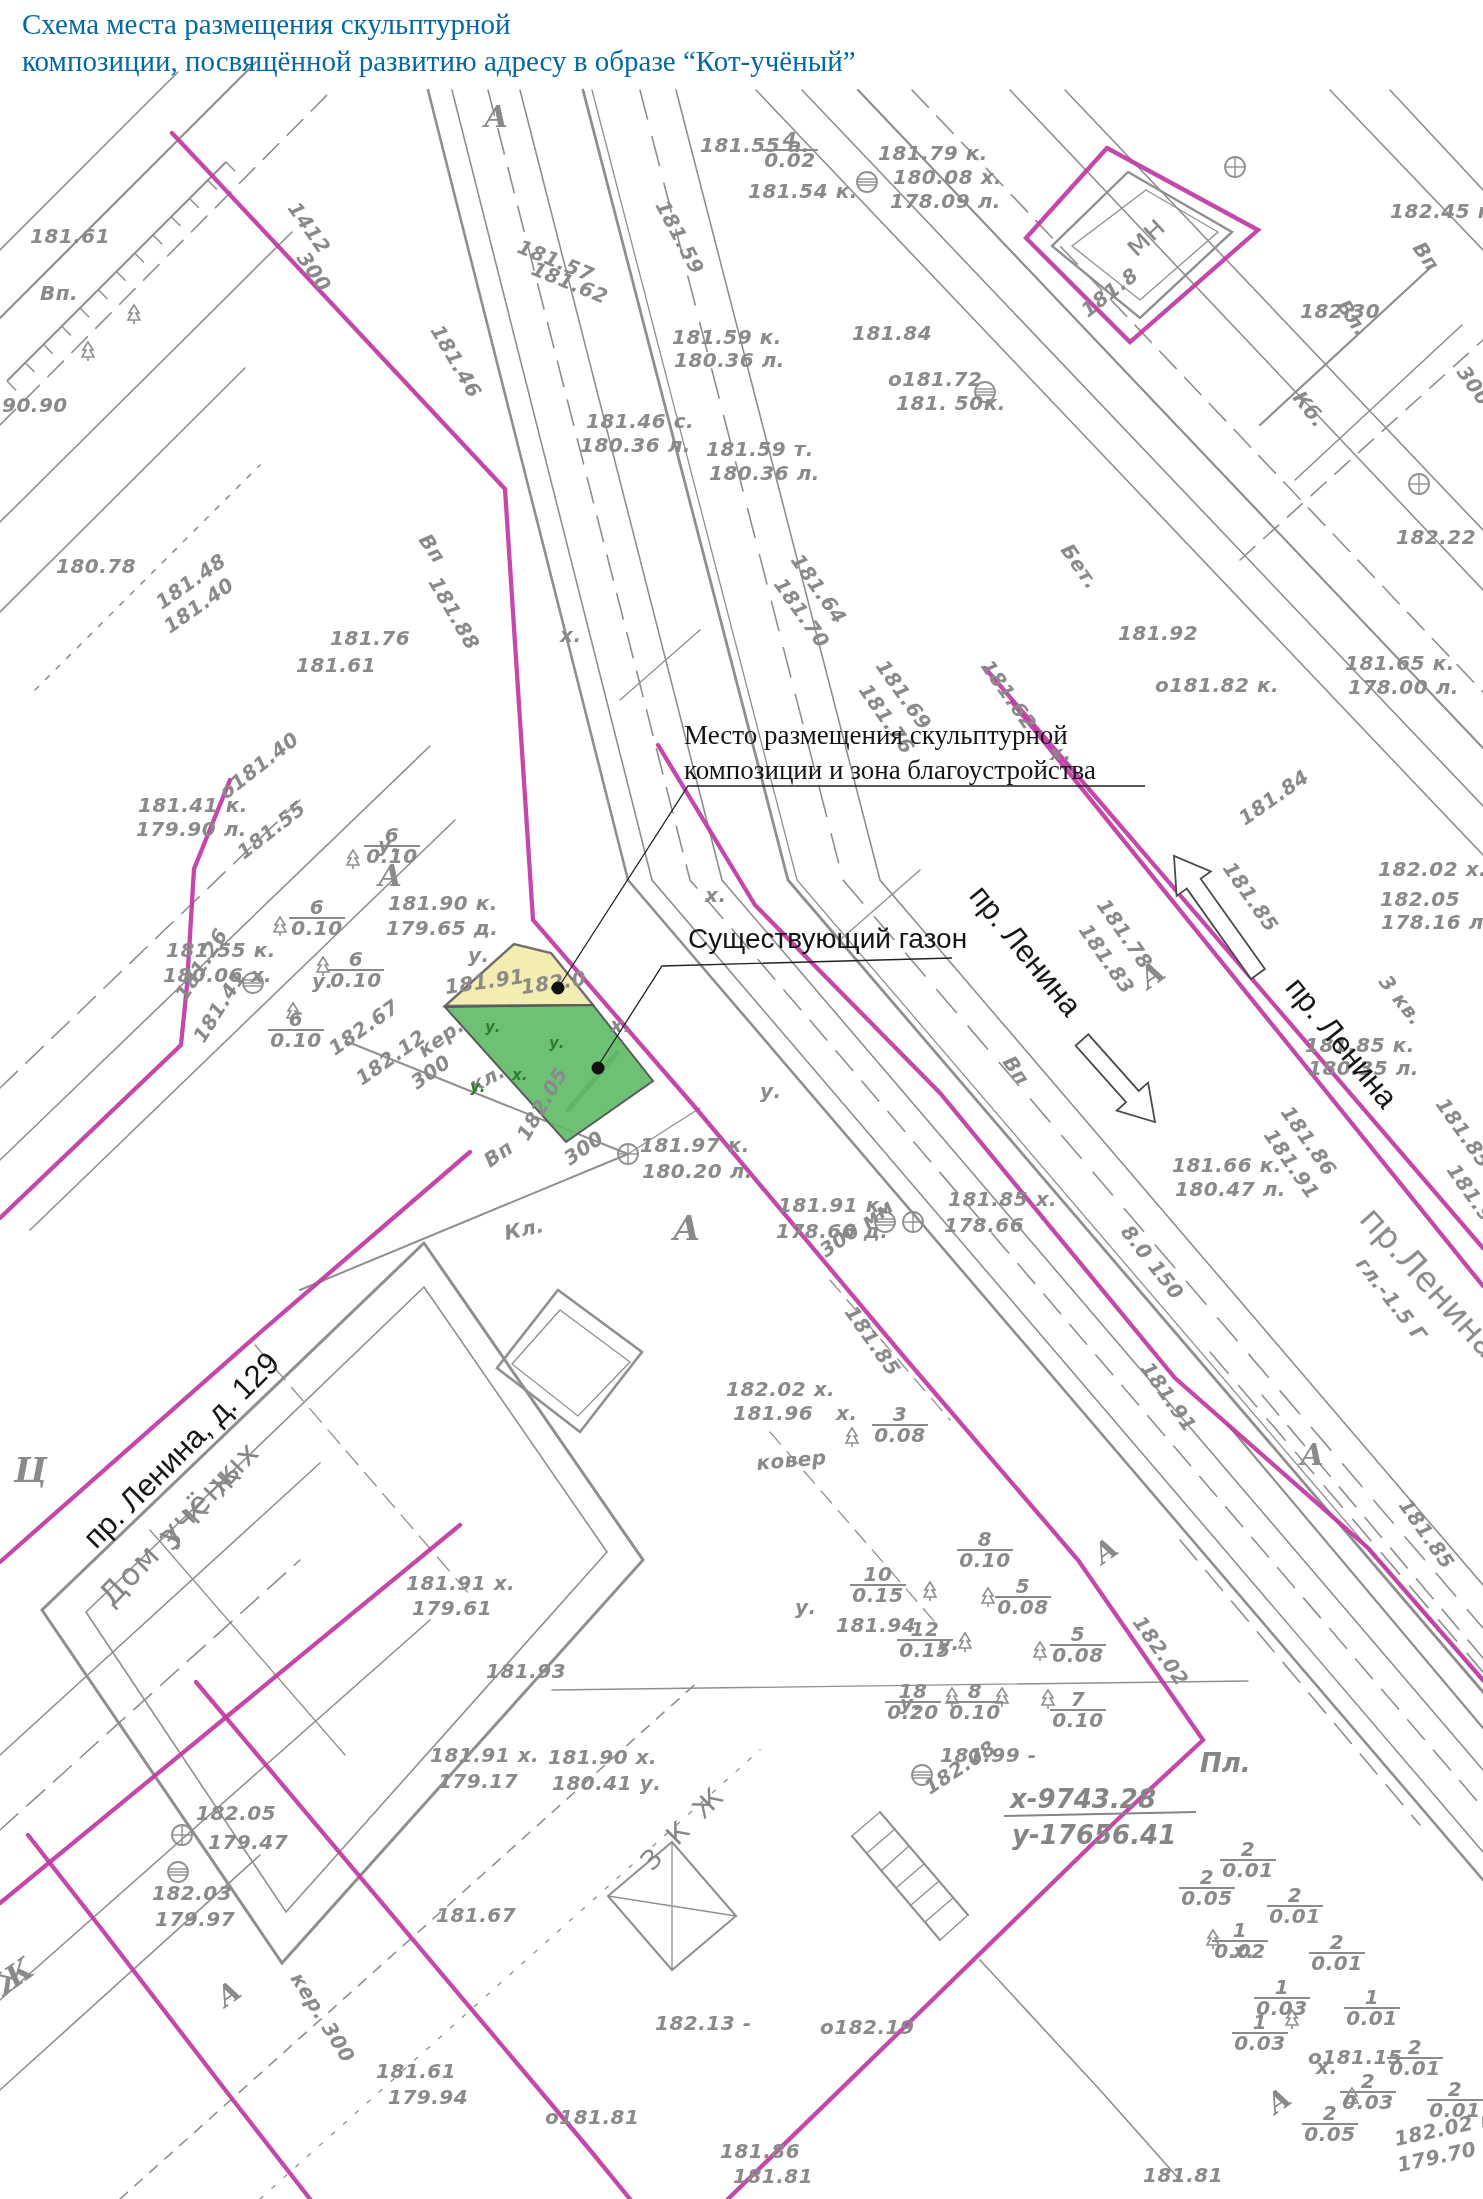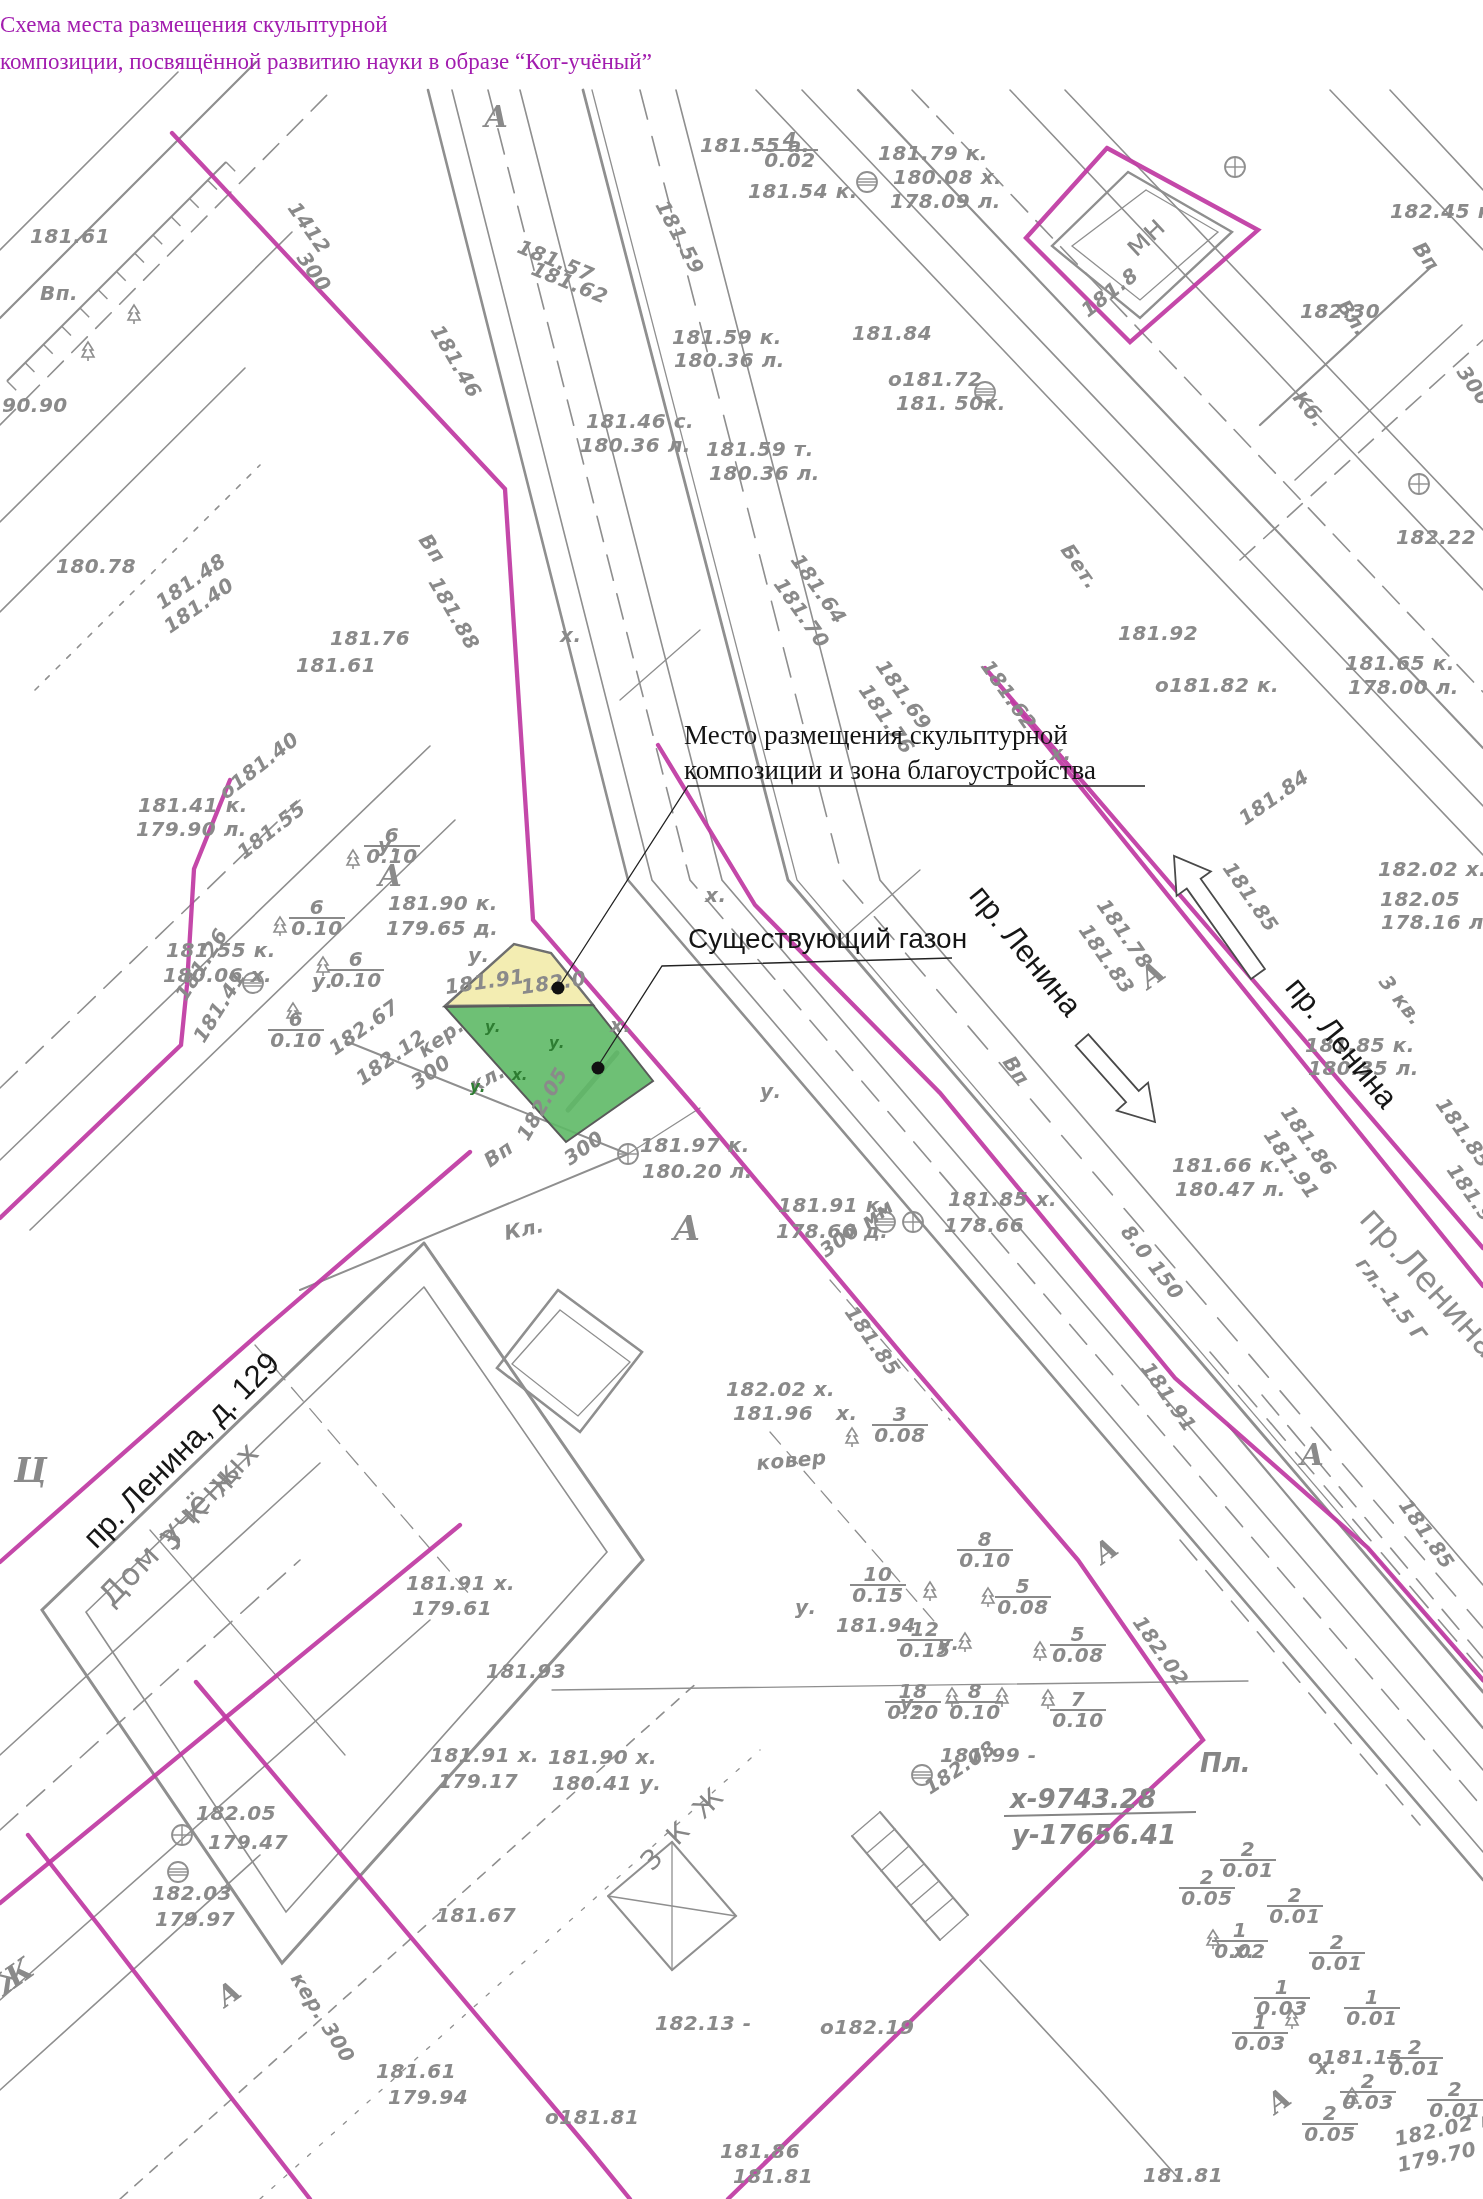--- a/index.html
+++ b/index.html
@@ -1,19 +1,19 @@
 <!DOCTYPE html>
 <html><head>
 <meta charset="utf-8">
 <style>
   html,body{margin:0;padding:0;background:#fff;}
   .page{position:relative;width:1483px;height:2199px;background:#ffffff;overflow:hidden;
         font-family:"Liberation Sans",sans-serif;}
-  .title-block{position:absolute;left:0;top:6px;width:980px;color:#a21caf;
-        font-family:"Liberation Serif",serif;font-size:23px;line-height:37px;}
+  .title-block{position:absolute;left:22px;top:6px;width:980px;color:#0369a1;
+        font-family:"Liberation Serif",serif;font-size:29px;line-height:37px;}
   svg{position:absolute;left:0;top:0;}
   svg text{white-space:pre;}
   .hand{font-family:"DejaVu Sans",sans-serif;font-style:italic;font-weight:bold;
         font-size:20px;fill:#8a8a8a;letter-spacing:.5px;}
   .letter{font-family:"DejaVu Serif",serif;font-style:italic;font-weight:bold;fill:#8a8a8a;}
   .lawn-mark{font-family:"DejaVu Sans",sans-serif;font-style:italic;font-weight:bold;fill:#2e7d32;}
   .callout-serif{font-family:"Liberation Serif",serif;font-size:27px;fill:#141414;}
   .callout-sans{font-family:"Liberation Sans",sans-serif;font-size:28px;fill:#141414;}
   .street-black{font-family:"Liberation Sans",sans-serif;font-size:31px;fill:#161616;}
   .street-gray{font-family:"DejaVu Sans",sans-serif;font-size:34px;fill:#8d8d8d;}
@@ -531,15 +531,15 @@
 
     <g>
       <text class="hand-big" x="1010" y="1808">х-9743.28</text>
       <line x1="1004" y1="1816" x2="1196" y2="1812" stroke="#858585" stroke-width="2"></line>
       <text class="hand-big" x="1012" y="1844">у-17656.41</text>
     </g>
   </svg>
 
   <div class="title-block">
     <div>Схема места размещения скульптурной</div>
-    <div>композиции, посвящённой развитию науки в образе “Кот-учёный”</div>
+    <div>композиции, посвящённой развитию адресу в образе “Кот-учёный”</div>
   </div>
 </div>
 
 </body></html>

